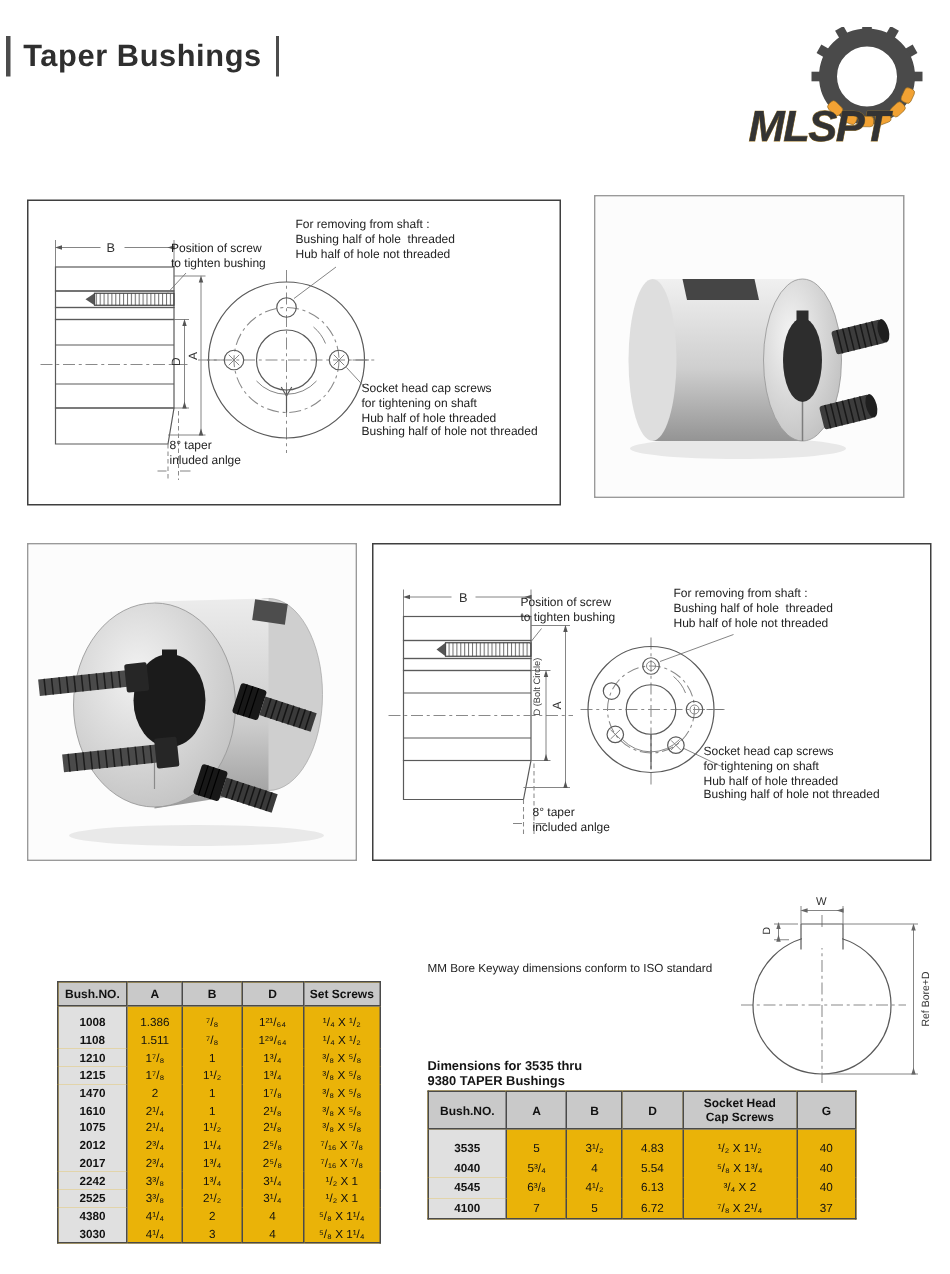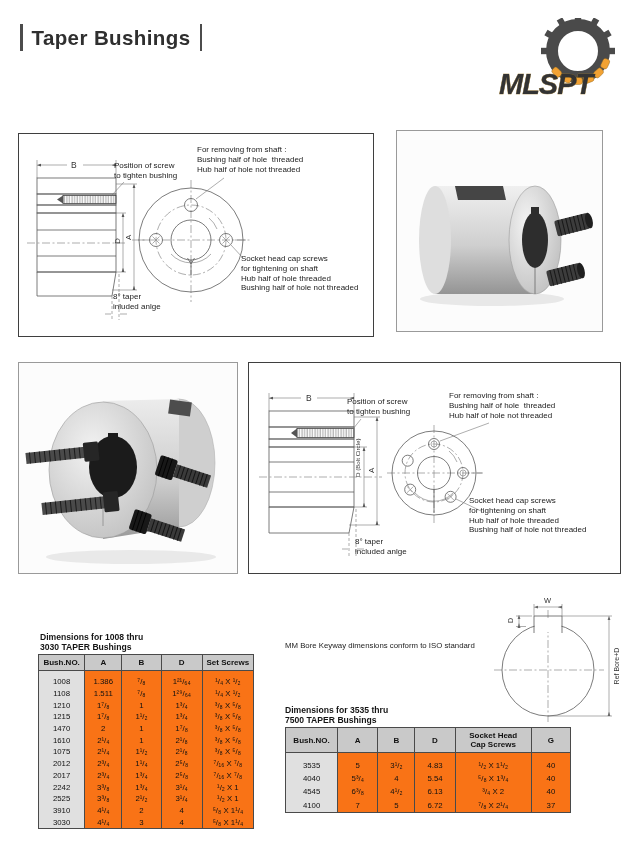--- a/index.html
+++ b/index.html
@@ -1,40 +1,40 @@
 <!DOCTYPE html>
 <html><head>
 <meta charset="utf-8">
 <style>
   html,body{margin:0;padding:0;background:#ffffff;}
   body{font-family:"Liberation Sans",sans-serif;color:#1c1c1c;}
   .page{position:relative;width:633px;height:849px;background:#fff;overflow:hidden;}
   .abs{position:absolute;}
   
-  .title-row{position:absolute;left:20px;top:24px;display:flex;align-items:center;gap:9px;}
+  .title-row{position:absolute;left:4px;top:24px;display:flex;align-items:center;gap:9px;}
   .vbar{width:2.5px;height:27px;background:#4c4c4c;}
   .page-title{font-size:20.5px;font-weight:bold;color:#2f2f2f;letter-spacing:.4px;white-space:nowrap;}
   
   .frame{position:absolute;background:#fff;box-sizing:border-box;}
   .frame.dark{border:1.5px solid #3f3f3f;}
   .frame.photo{border:1px solid #9a9a9a;}
   
   .ann{position:absolute;font-size:8px;line-height:9.8px;color:#222;white-space:pre-wrap;}
   
   .tbl-title{position:absolute;font-size:8.6px;font-weight:bold;line-height:10px;white-space:pre-wrap;color:#151515;}
   .iso-main{font-size:9.2px;font-weight:bold;line-height:11.5px;white-space:pre-wrap;color:#111;}
   .iso-sub{font-size:7.8px;margin-top:3px;white-space:pre-wrap;color:#222;}
   
-  table.tbl{border-collapse:collapse;table-layout:fixed;border:1.8px solid #4a4a4a;background:#f97316;}
+  table.tbl{border-collapse:collapse;table-layout:fixed;border:1.8px solid #4a4a4a;background:#eab308;}
   table.tbl th{background:#c9c9c9;font-size:8px;font-weight:bold;color:#111;
     border-left:1px solid #4a4a4a;border-bottom:1.4px solid #4a4a4a;
     white-space:pre-line;padding:3px 1px;text-align:center;}
   table.tbl td{font-size:7.8px;color:#111;text-align:center;border-left:1px solid #4a4a4a;padding:0 1px;}
   table.tbl th:first-child, table.tbl td:first-child{border-left:none;}
-  table.tbl td:first-child{background:#e0e0e0;font-weight:normal;}
+  table.tbl td:first-child{background:#e0e0e0;font-weight:bold;}
   #table1 td{height:11.7px;}
   #table2 td{height:13.2px;}
   #table1 tbody tr:first-child td{padding-top:5px;}
   #table2 tbody tr:first-child td{padding-top:6px;text-align:center;}
   
   svg{display:block;}
   svg .ln{stroke:#5a5a5a;stroke-width:.8;fill:none;}
   svg .thin{stroke:#777;stroke-width:.6;fill:none;}
   svg .cl{stroke:#8a8a8a;stroke-width:.7;fill:none;stroke-dasharray:8 2.5 2 2.5;}
   svg .dsh{stroke:#8a8a8a;stroke-width:.7;fill:none;stroke-dasharray:3 2;}
@@ -307,22 +307,20 @@
 Bushing half of hole  threaded
 Hub half of hole not threaded</div>
     <div class="ann" style="left:220px;top:133px;width:150px;">Socket head cap screws
 for tightening on shaft
 Hub half of hole threaded
 Bushing half of hole not threaded</div>
     <div class="ann" style="left:106px;top:174px;width:90px;">8° taper
 included anlge</div>
   </div>
 
-  <div class="tbl-title" style="left:40px;top:632px;width:160px;">Dimensions for 1008 thru
-3030 TAPER Bushings</div>
   <table id="table1" class="tbl abs" style="left:38px;top:654px;width:216px;">
       <colgroup>
         <col style="width: 46px;">
         <col style="width: 37px;">
         <col style="width: 39px;">
         <col style="width: 41px;">
         <col style="width: 51px;">
       </colgroup>
       <thead>
         <tr>
@@ -405,21 +403,21 @@
           <td>¹/₂ X 1</td>
         </tr>
         <tr>
           <td>2525</td>
           <td>3³/₈</td>
           <td>2¹/₂</td>
           <td>3¹/₄</td>
           <td>¹/₂ X 1</td>
         </tr>
         <tr>
-          <td>3910</td>
+          <td>4380</td>
           <td>4¹/₄</td>
           <td>2</td>
           <td>4</td>
           <td>⁵/₈ X 1¹/₄</td>
         </tr>
         <tr>
           <td>3030</td>
           <td>4¹/₄</td>
           <td>3</td>
           <td>4</td>
@@ -449,21 +447,21 @@
       <path class="thin" d="M60,24 H44 M54,34.5 H44"></path>
       <line class="thin" x1="47" y1="25" x2="47" y2="33.5" marker-start="url(#a3)" marker-end="url(#a3)"></line>
       <text x="41" y="31" font-size="7" transform="rotate(-90 41 31)">D</text>
       <path class="thin" d="M90,24 H140 M76,124 H140"></path>
       <line class="thin" x1="137" y1="26" x2="137" y2="122" marker-start="url(#a3)" marker-end="url(#a3)"></line>
       <text x="147" y="74" font-size="7" transform="rotate(-90 147 74)" text-anchor="middle">Ref Bore+D</text>
     </svg>
   </div>
 
   <div class="tbl-title" style="left:285px;top:705px;width:160px;">Dimensions for 3535 thru
-7500 TAPER Bushings</div>
+9380 TAPER Bushings</div>
   <table id="table2" class="tbl abs" style="left:285px;top:727px;width:286px;">
       <colgroup>
         <col style="width: 52px;">
         <col style="width: 40px;">
         <col style="width: 37px;">
         <col style="width: 40px;">
         <col style="width: 76px;">
         <col style="width: 39px;">
       </colgroup>
       <thead>

